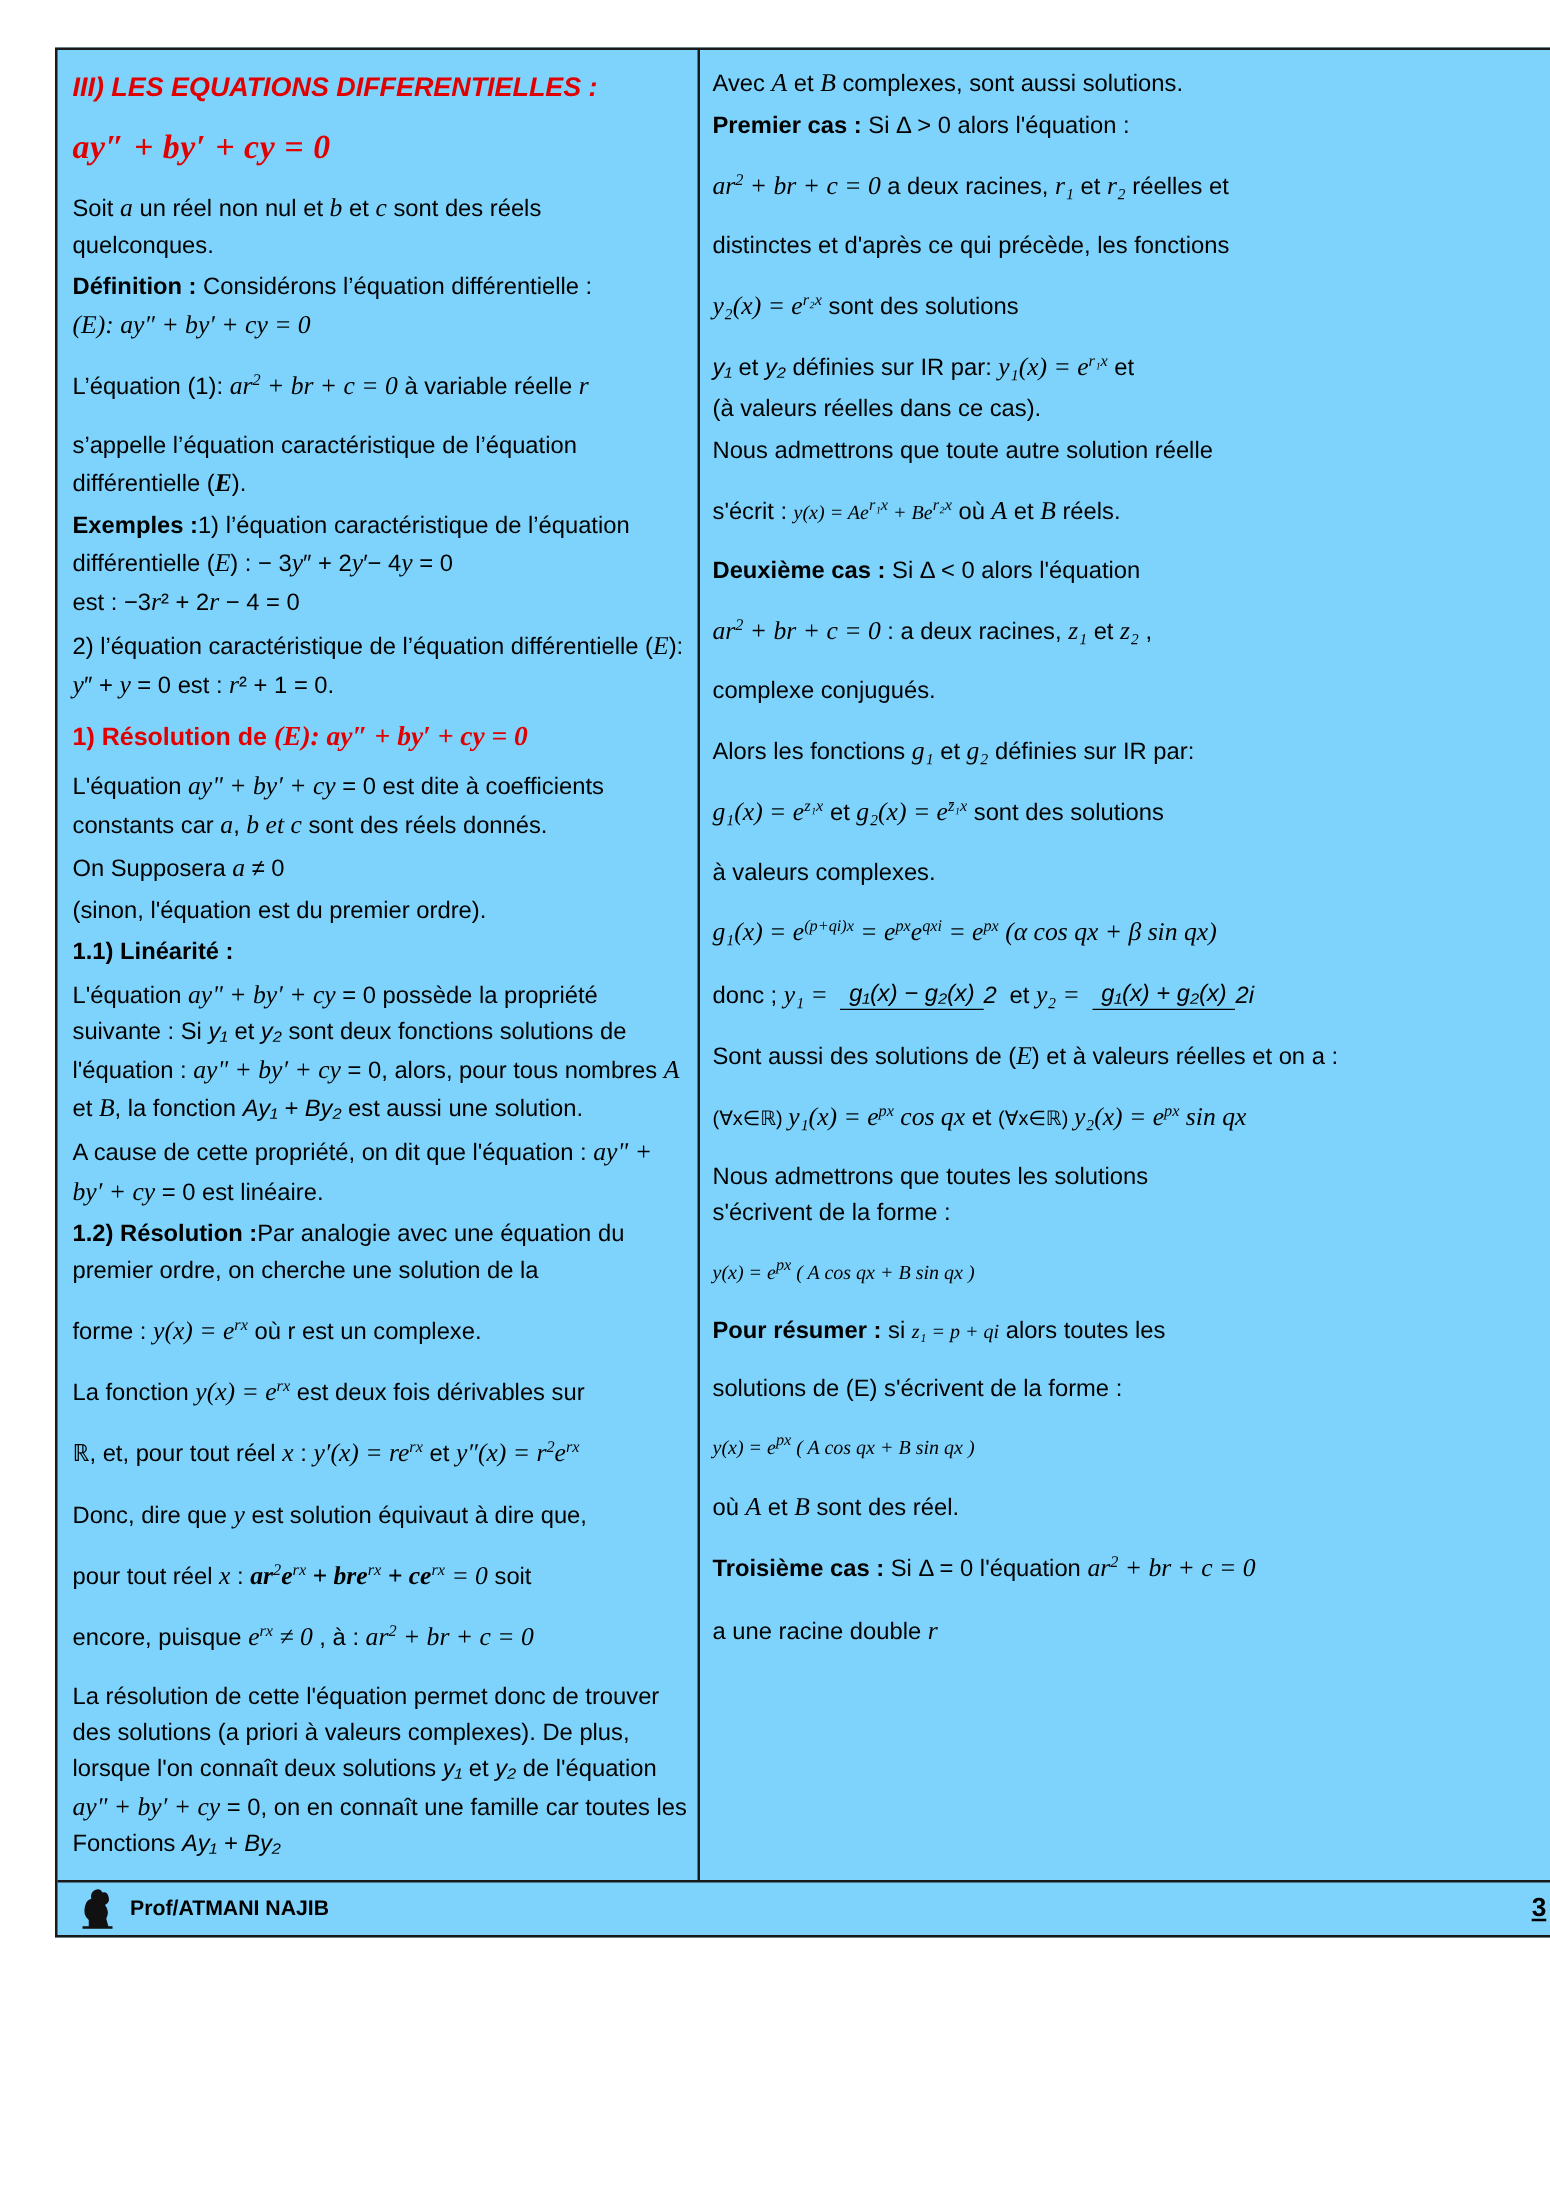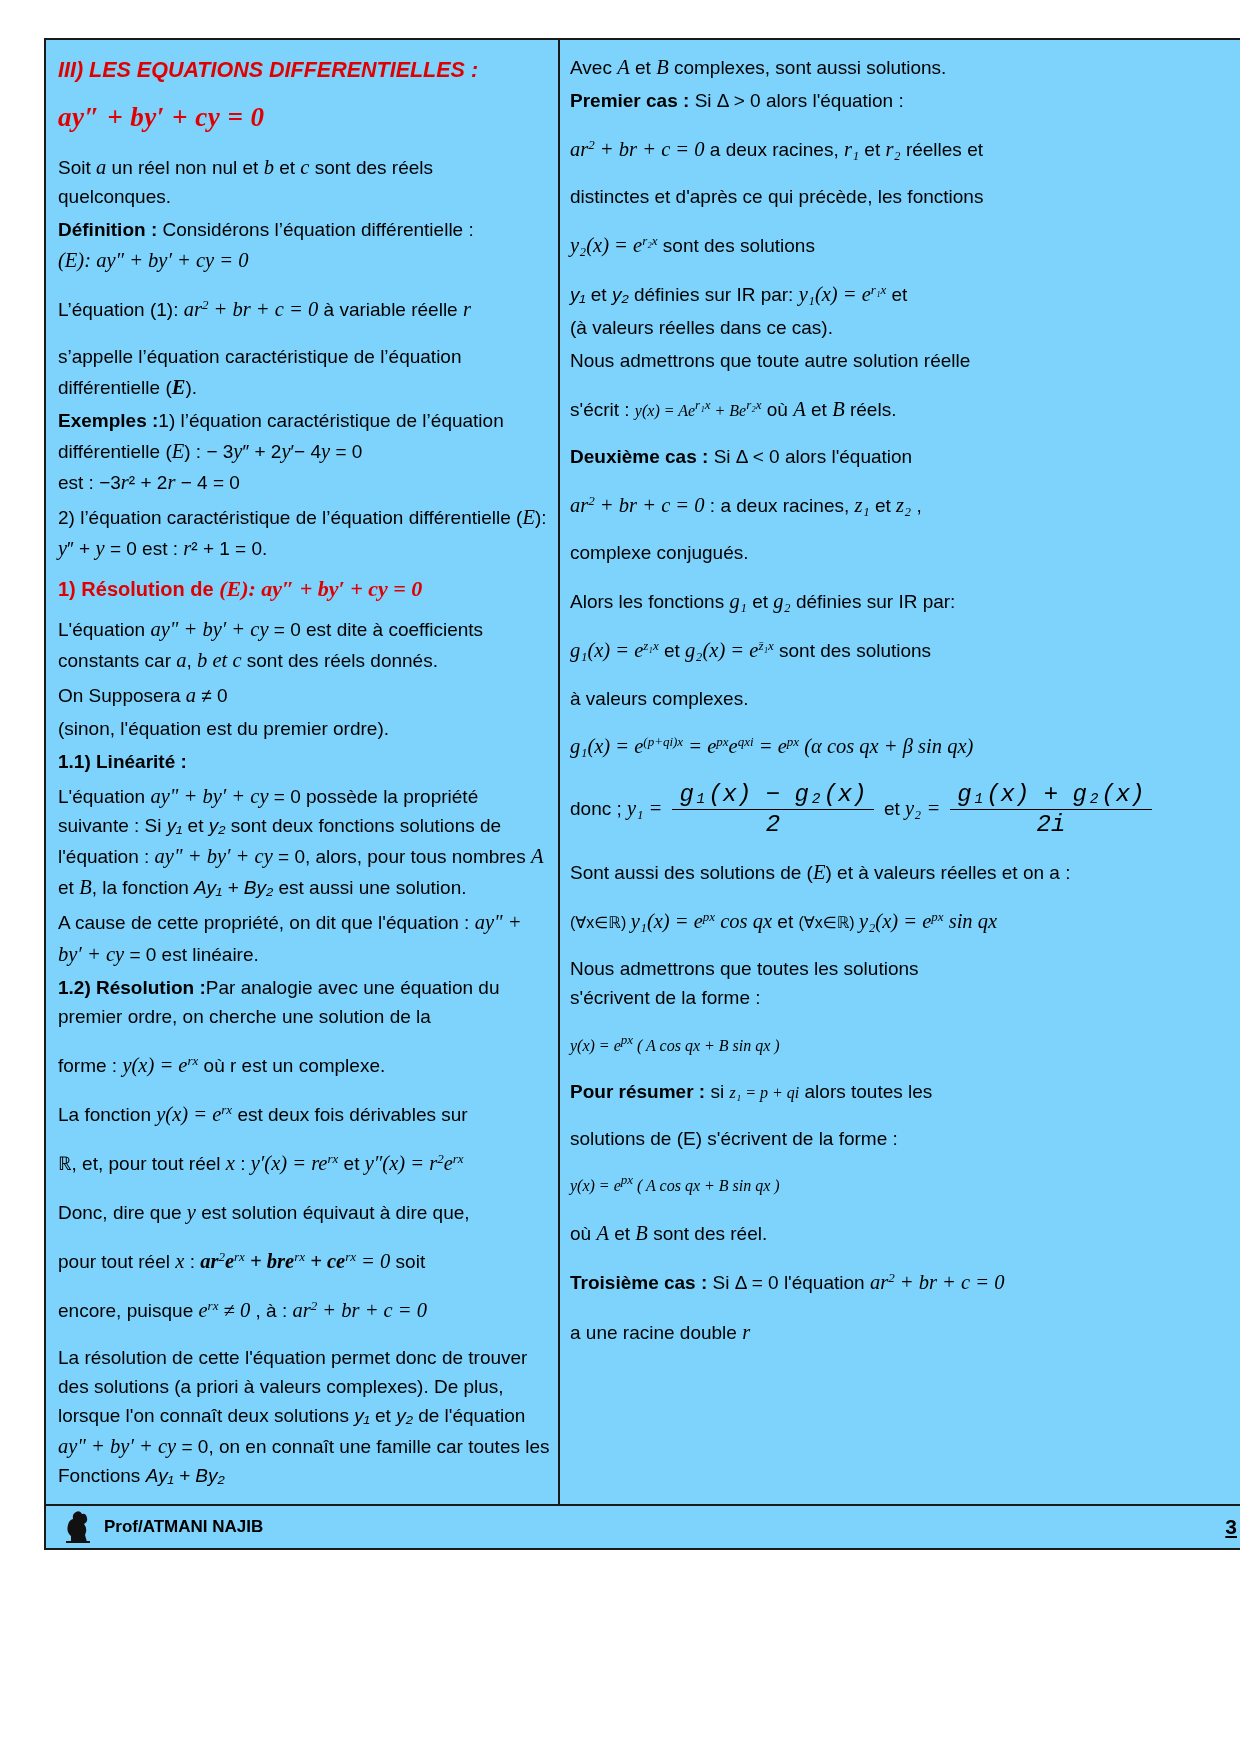--- a/index.html
+++ b/index.html
@@ -39,22 +39,22 @@
   .sg.sm { font-size:16px; }
   .sg.m  { font-family:"Liberation Serif", serif; font-style:italic; font-size:20.5px; }
   .sg.mb { font-family:"Liberation Serif", serif; font-style:italic; font-weight:bold; font-size:20.5px; }
   .sg.mlg{ font-family:"Liberation Serif", serif; font-style:italic; font-size:16px; }
   .sg.fm { font-family:"Liberation Serif", serif; font-style:italic; font-weight:bold; font-size:22px; }
   .sg.sup{
     font-family:"Liberation Serif", serif; font-style:italic;
     font-size:13px; vertical-align:super; line-height:0;
   }
   .frac {
-    display:inline-flex; flex-direction:column; align-items:center; vertical-align:middle;
-    font-family:Liberation Mono, monospace; font-style:italic; font-size:24px; line-height:1.15; margin:0 5px;
+    display:inline-flex; align-items:center; vertical-align:middle;
+    font-family:Liberation Sans, sans-serif; font-style:italic; font-size:19px; line-height:1.15; margin:0 5px;
   }
   .frac .num { border-bottom:1.6px solid #000; padding:0 7px 1px; }
   .frac .den { padding-top:1px; }
 </style>
 </head>
 <body>
 
 <div class="page-box">
   <div class="columns">
     <div class="col col-left">

